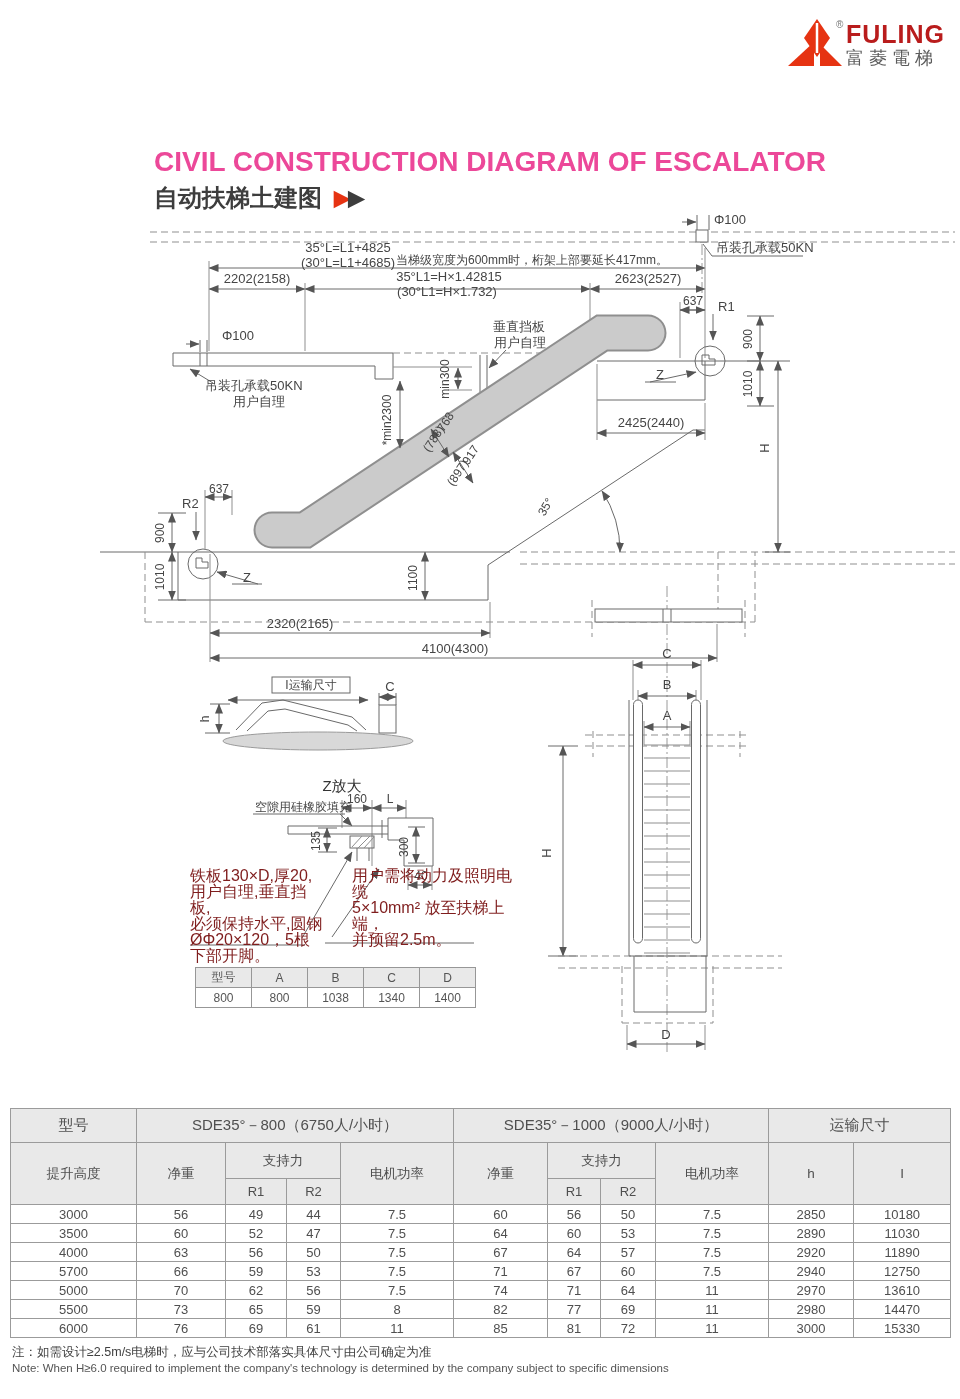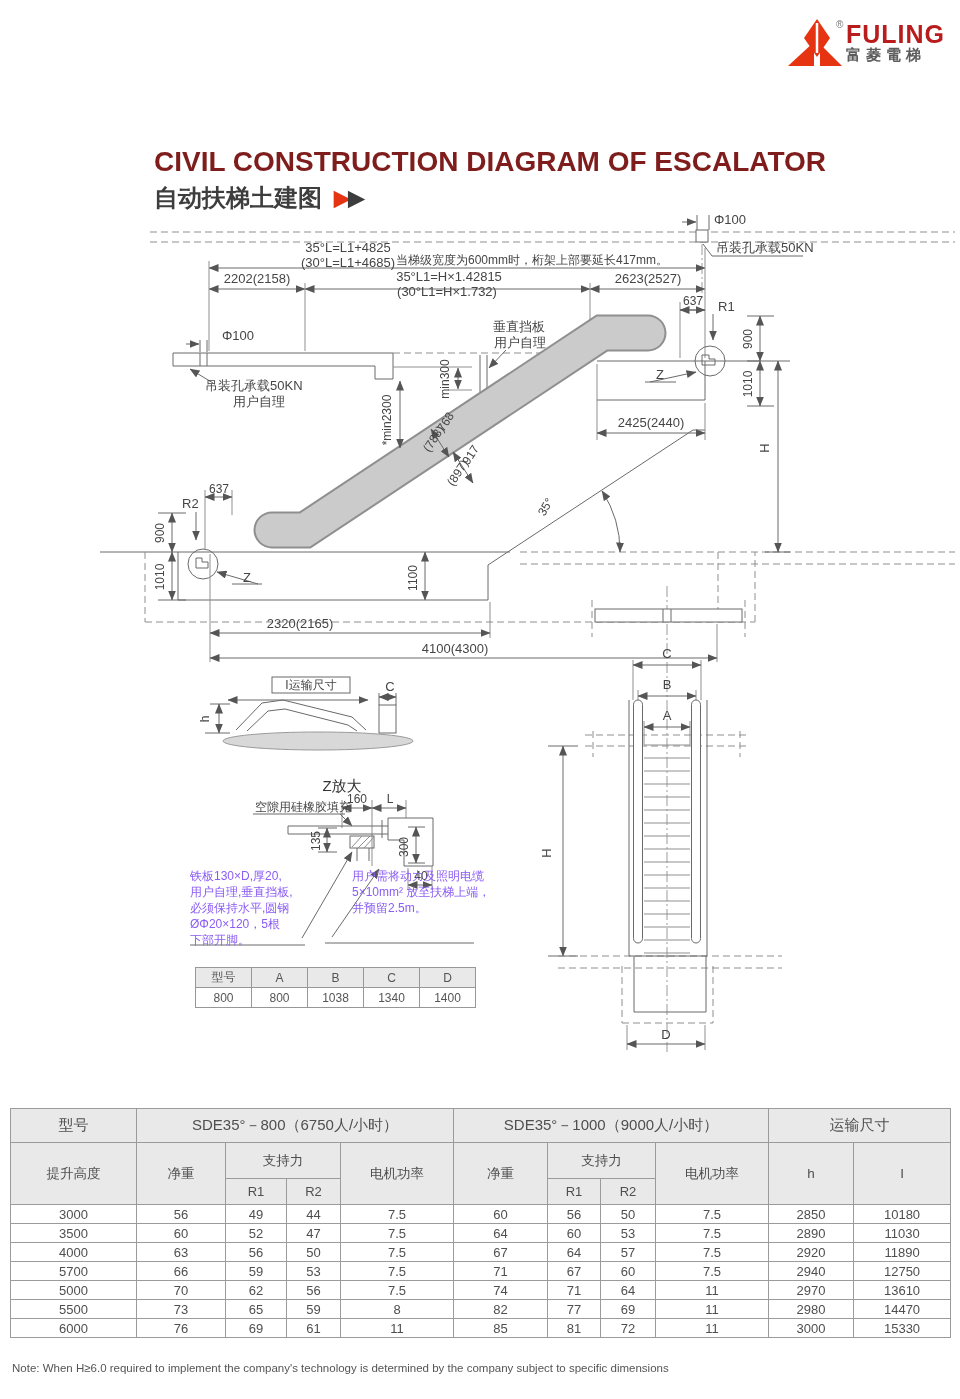--- a/index.html
+++ b/index.html
@@ -7,23 +7,23 @@
     --line:#6a6a6a;
     --band-fill:#cbcbcb;
     --table-header-bg:#e9e9e9;
   }
   *{margin:0;padding:0;box-sizing:border-box}
   body{font-family:"Liberation Sans",sans-serif;background:#fff;color:#444}
   #page{position:relative;width:960px;height:1399px;background:#fff;overflow:hidden}
 
   
   .logo-en{position:absolute;left:846px;top:20px;font-size:25px;font-weight:bold;color:#b91c1c;letter-spacing:1px}
-  .logo-cn{position:absolute;left:846px;top:46px;font-size:15px;font-weight:bold;color:#5c5c5c;letter-spacing:5px}
+  .logo-cn{position:absolute;left:846px;top:46px;font-size:18px;font-weight:normal;color:#5c5c5c;letter-spacing:5px}
   .logo-mark{position:absolute;left:780px;top:14px}
-  .title-en{position:absolute;left:154px;top:146px;font-size:28px;font-weight:bold;color:#7f1d1d}
+  .title-en{position:absolute;left:154px;top:146px;font-size:28px;font-weight:bold;color:#ec4899}
   .title-cn{position:absolute;left:154px;top:182px;font-size:24px;font-weight:bold;color:#3d3d3d}
   .title-cn .arr{font-size:21px;vertical-align:1px}
   .arr-red{color:var(--accent-red);margin-left:12px}
   .arr-dark{color:#3d3d3d;margin-left:-2px}
 
   
   #draw{position:absolute;left:0;top:0}
   #draw .ln{stroke:var(--line);fill:none;stroke-width:1}
   #draw .thin{stroke:#8f8f8f;fill:none;stroke-width:1}
   #draw .dsh{stroke:#8f8f8f;fill:none;stroke-width:1;stroke-dasharray:7 4}
@@ -33,21 +33,21 @@
   #draw text{fill:#454545;font-family:"Liberation Sans",sans-serif;font-size:12px}
   #draw .t13{font-size:13px}
   #draw .t15{font-size:15px;fill:#333}
   .band-outline{stroke:#8f8f8f;stroke-width:37;stroke-linecap:round;fill:none}
   .band-fill{stroke:var(--band-fill);stroke-width:33;stroke-linecap:round;fill:none}
   .ground{fill:#d8d8d8;stroke:#9a9a9a}
   .whitebox{fill:#fff;stroke:var(--line)}
   .logo-red{fill:var(--accent-red)}
 
   
-  .note-block{position:absolute;font-size:12px;line-height:16px;color:#8b5cf6}
+  .note-block{position:absolute;font-size:16px;line-height:16px;color:#7f1d1d}
   #plate-note{left:190px;top:868px;width:135px}
   #cable-note{left:352px;top:868px;width:160px}
 
   
   #size-table{position:absolute;left:195px;top:967px;width:281px;border-collapse:collapse;table-layout:fixed;font-size:12px;color:#555}
   #size-table th,#size-table td{border:1px solid #979797;text-align:center;height:20px;font-weight:normal}
   #size-table th{background:var(--table-header-bg)}
 
   
   #spec-table{position:absolute;left:10px;top:1108px;width:940px;border-collapse:collapse;table-layout:fixed;color:#4f4f4f}
@@ -448,15 +448,16 @@
           <td>85</td>
           <td>81</td>
           <td>72</td>
           <td>11</td>
           <td>3000</td>
           <td>15330</td>
         </tr>
       </tbody>
   </table>
 
+  <div class="foot-note-cn">注：如需设计≥2.5m/s电梯时，应与公司技术部落实具体尺寸由公司确定为准</div>
   <div class="foot-note-en">Note: When H≥6.0 required to implement the company's technology is determined by the company subject to specific dimensions</div>
 
 </div>
 
 </body></html>

